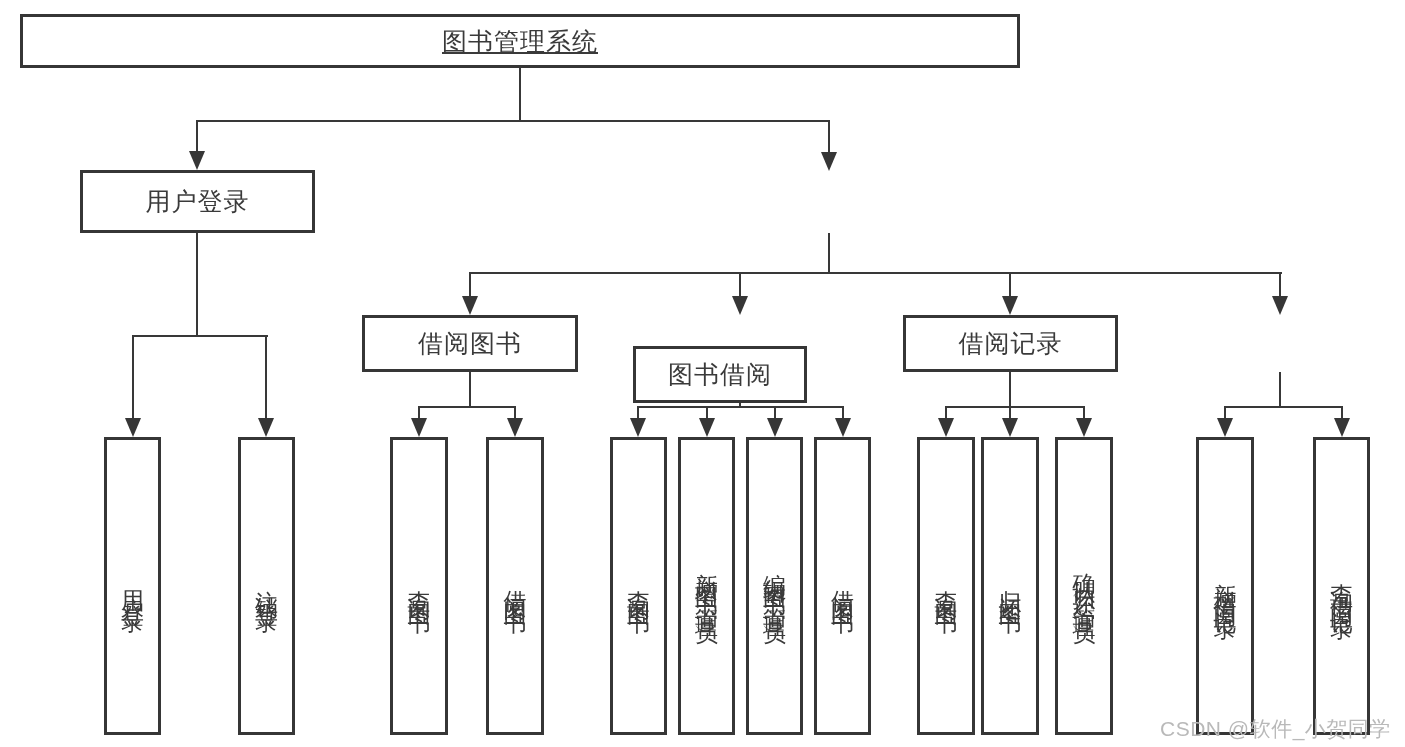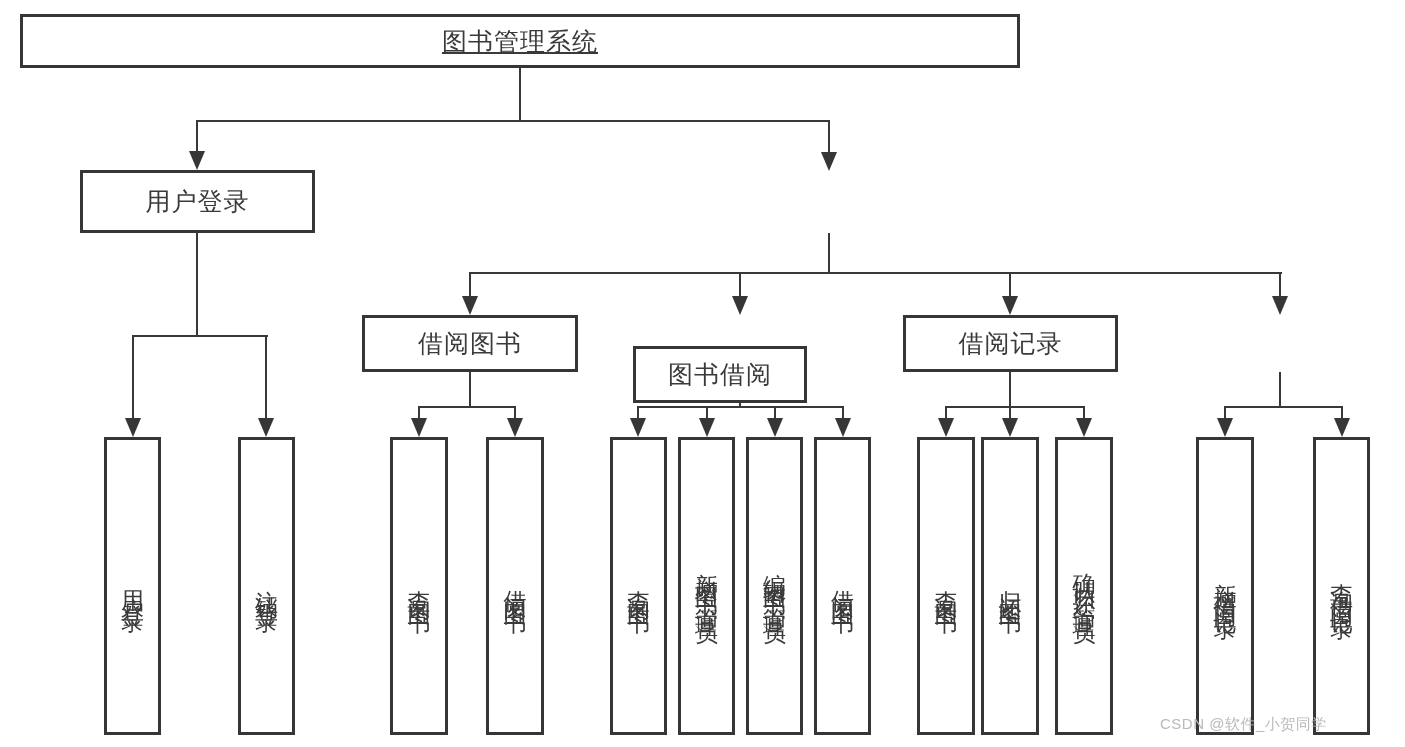--- a/index.html
+++ b/index.html
@@ -43,21 +43,21 @@
     position:absolute;
     width:0; height:0;
     border-left:8px solid transparent;
     border-right:8px solid transparent;
     border-top:19px solid #363636;
     z-index:1;
   }
   .watermark {
     position:absolute;
     left:1160px; top:715px;
-    font-size:15px;
+    font-size:21px;
     color:#b9b9b9;
     z-index:3;
     letter-spacing:0.5px;
     white-space:nowrap;
   }
 </style>
 </head>
 <body>
 
 <div class="canvas">

